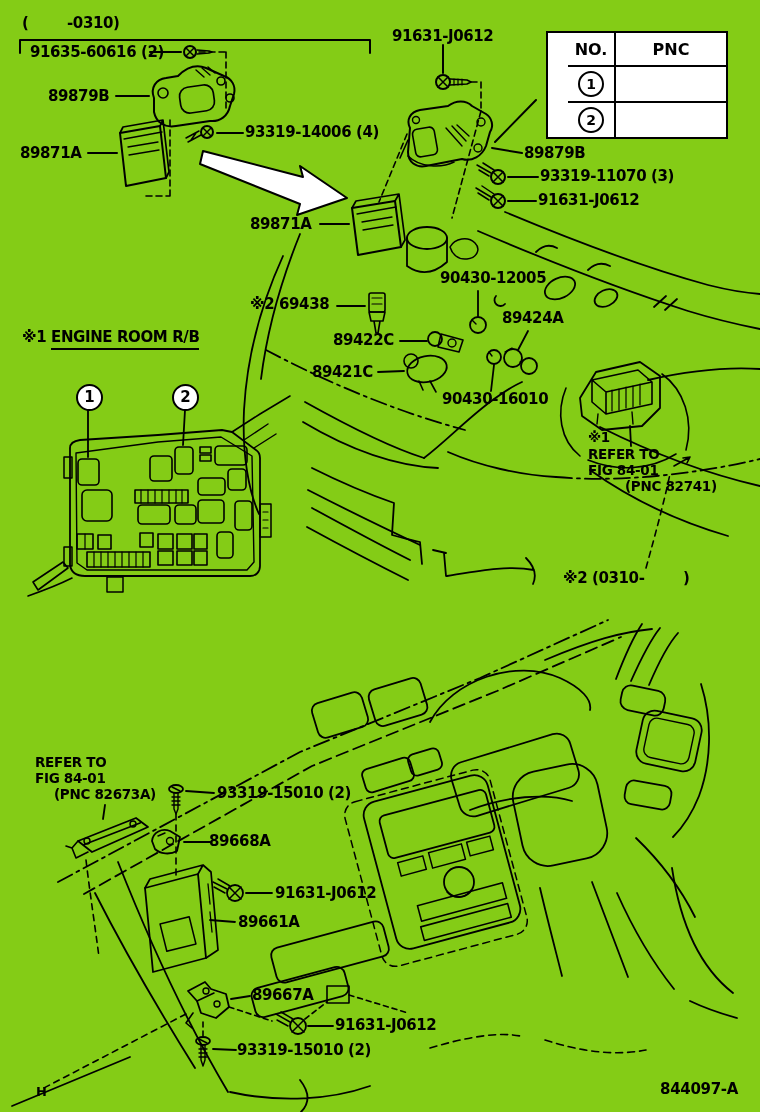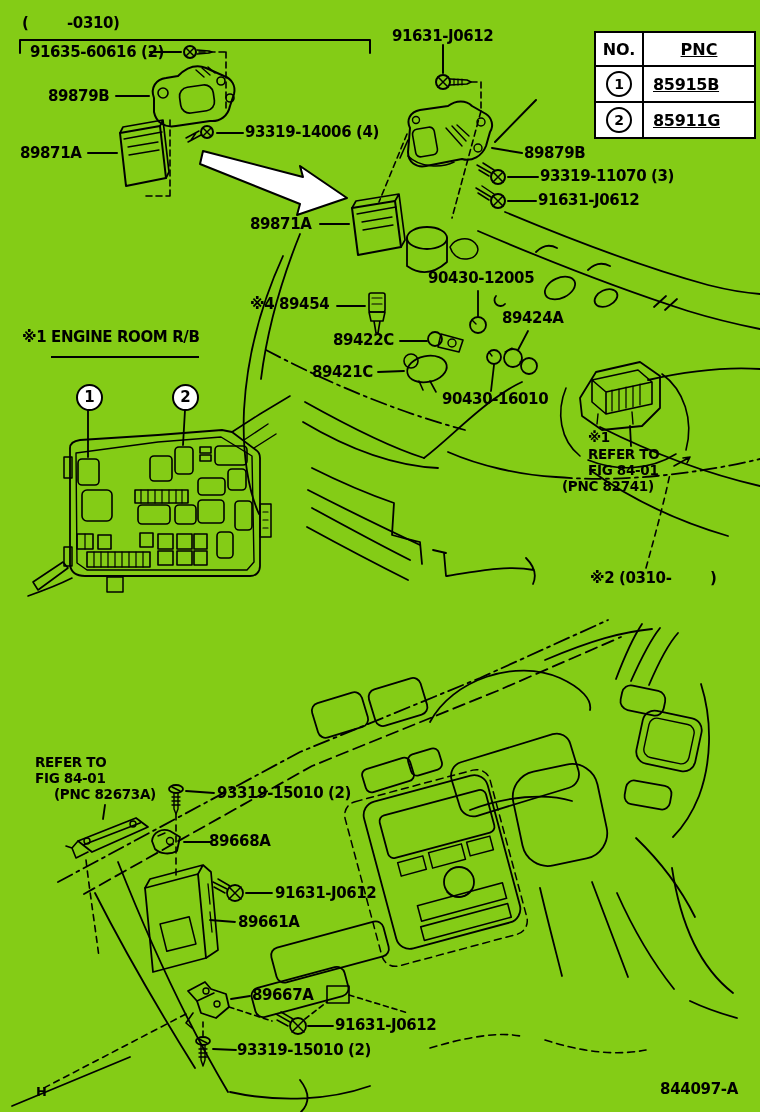--- a/index.html
+++ b/index.html
@@ -6,32 +6,32 @@
   #stage{
     position:relative;width:760px;height:1112px;background:#84cc16;overflow:hidden;
     font-family:"DejaVu Sans","Liberation Sans",sans-serif;color:#000;
   }
   #art{position:absolute;left:0;top:0;}
   .lbl{
     position:absolute;font-weight:bold;font-size:15px;line-height:1.05;
     letter-spacing:-0.4px;white-space:pre;color:#000;
   }
   .lbl.sm{font-size:13.5px;letter-spacing:-0.3px;}
-  .underlined{border-bottom:2.5px solid #000;padding-bottom:10px;}
+  .underlined{border-bottom:2.5px solid #000;padding-bottom:2px;}
   .callout{
     position:absolute;width:23px;height:23px;border:2.5px solid #000;border-radius:50%;
     text-align:center;font-weight:bold;font-size:15px;line-height:23px;background:#fff;
   }
   .pnc-table{
-    position:absolute;left:594px;top:31px;width:158px;
-    border:2.5px solid #000;background:#fff;
+    position:absolute;left:546px;top:31px;width:158px;
+    border:2.5px solid #000;background:#fff;padding-left:20px;
   }
   .pnc-row{display:flex;}
   .pnc-row > .c1{width:46px;border-right:2.5px solid #000;display:flex;align-items:center;justify-content:center;}
-  .pnc-row > .c2{flex:1;display:flex;align-items:center;padding-left:9px;text-decoration:underline;}
+  .pnc-row > .c2{flex:1;display:flex;align-items:center;padding-left:9px;}
   .pnc-head{height:32px;border-bottom:2.5px solid #000;font-weight:bold;font-size:16px;}
   .pnc-head .c2{justify-content:center;padding-left:0;}
   .pnc-data{height:34px;font-weight:bold;font-size:16px;letter-spacing:-0.3px;}
   .pnc-data + .pnc-data{border-top:2.5px solid #000;}
   .mini-circle{
     width:22px;height:22px;border:2px solid #000;border-radius:50%;
     text-align:center;font-size:14px;line-height:22px;font-weight:bold;
   }
   .footer-lbl{position:absolute;font-weight:bold;color:#000;}
 </style>
@@ -345,54 +345,52 @@
   <div class="lbl" style="left:22px;top:16px">(        -0310)</div>
   <div class="lbl" style="left:30px;top:45px">91635-60616 (2)</div>
   <div class="lbl" style="left:48px;top:89px">89879B</div>
   <div class="lbl" style="left:245px;top:125px">93319-14006 (4)</div>
   <div class="lbl" style="left:20px;top:146px">89871A</div>
   <div class="lbl" style="left:392px;top:29px">91631-J0612</div>
   <div class="lbl" style="left:524px;top:146px">89879B</div>
   <div class="lbl" style="left:540px;top:169px">93319-11070 (3)</div>
   <div class="lbl" style="left:538px;top:193px">91631-J0612</div>
   <div class="lbl" style="left:250px;top:217px">89871A</div>
-  <div class="lbl" style="left:428px;top:271px">90430-12005</div>
-  <div class="lbl" style="left:250px;top:297px">※4 89454</div>
+  <div class="lbl" style="left:440px;top:271px">90430-12005</div>
+  <div class="lbl" style="left:250px;top:297px">※2 69438</div>
   <div class="lbl" style="left:502px;top:311px">89424A</div>
   <div class="lbl" style="left:333px;top:333px">89422C</div>
   <div class="lbl" style="left:312px;top:365px">89421C</div>
   <div class="lbl" style="left:442px;top:392px">90430-16010</div>
 
   <div class="lbl sm" style="left:588px;top:430px">※1</div>
   <div class="lbl sm" style="left:588px;top:447px">REFER TO</div>
   <div class="lbl sm" style="left:588px;top:463px">FIG 84-01</div>
-  <div class="lbl sm" style="left:562px;top:479px">(PNC 82741)</div>
-  <div class="lbl" style="left:590px;top:571px">※2 (0310-        )</div>
+  <div class="lbl sm" style="left:625px;top:479px">(PNC 82741)</div>
+  <div class="lbl" style="left:563px;top:571px">※2 (0310-        )</div>
 
   <div class="lbl" style="left:22px;top:330px"><span>※1 </span><span class="underlined">ENGINE ROOM R/B</span></div>
 
   <div class="callout" style="left:76px;top:384px">1</div>
   <div class="callout" style="left:172px;top:384px">2</div>
 
   <div class="pnc-table">
     <div class="pnc-row pnc-head">
       <div class="c1">NO.</div>
       <div class="c2">PNC</div>
     </div>
     <div class="pnc-row pnc-data">
       <div class="c1">
           <span class="mini-circle">1</span>
         </div>
-      <div class="c2">85915B</div>
     </div>
     <div class="pnc-row pnc-data">
       <div class="c1">
           <span class="mini-circle">2</span>
         </div>
-      <div class="c2">85911G</div>
     </div>
   </div>
 
   <div class="lbl sm" style="left:35px;top:755px">REFER TO</div>
   <div class="lbl sm" style="left:35px;top:771px">FIG 84-01</div>
   <div class="lbl sm" style="left:54px;top:787px">(PNC 82673A)</div>
   <div class="lbl" style="left:217px;top:786px">93319-15010 (2)</div>
   <div class="lbl" style="left:209px;top:834px">89668A</div>
   <div class="lbl" style="left:275px;top:886px">91631-J0612</div>
   <div class="lbl" style="left:238px;top:915px">89661A</div>

